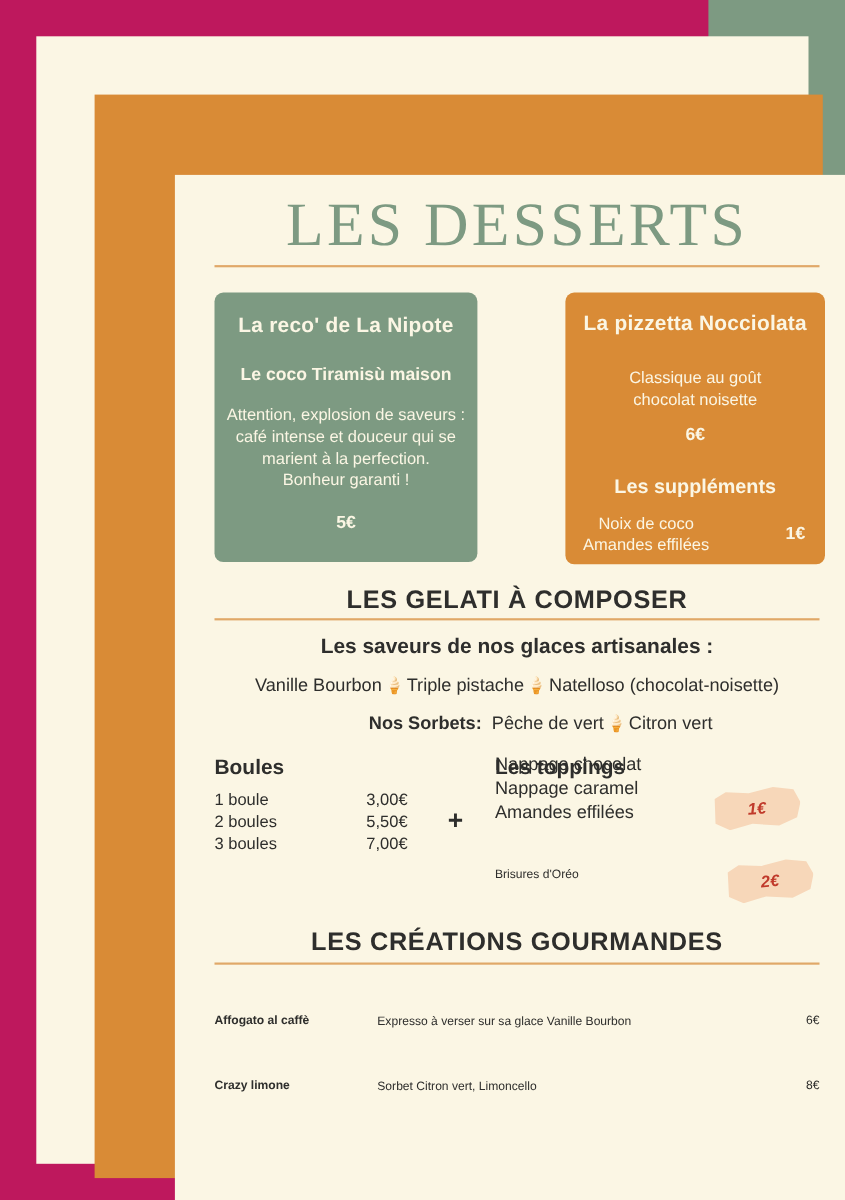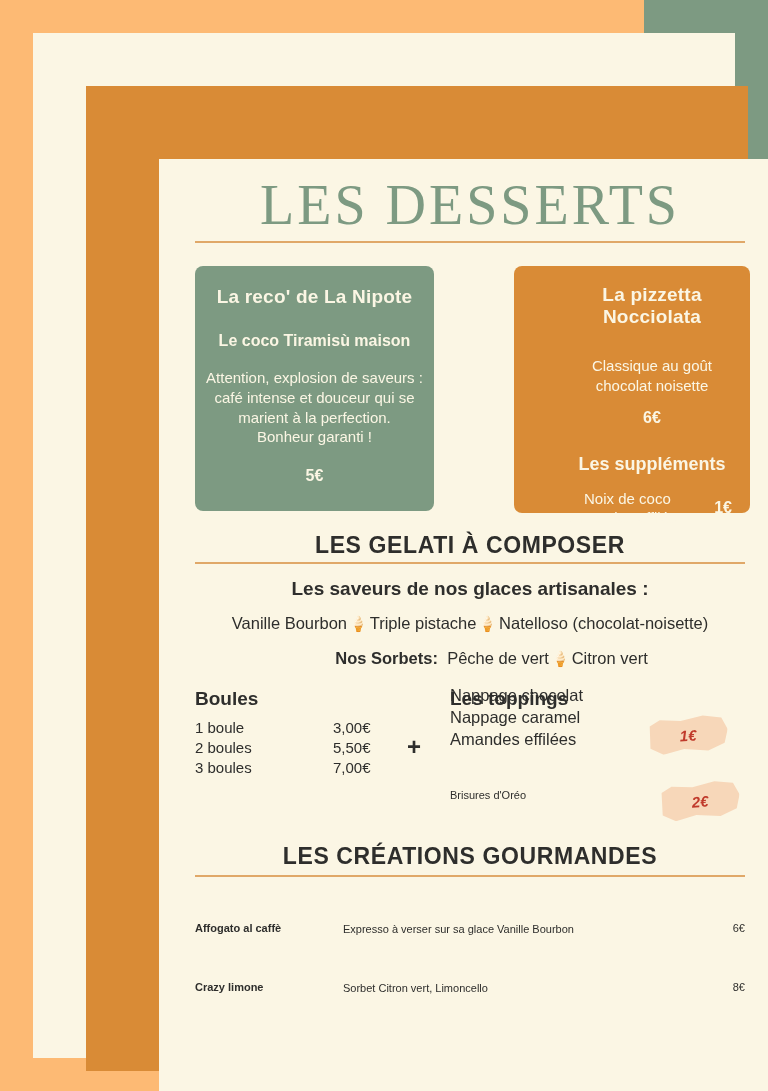--- a/index.html
+++ b/index.html
@@ -10,21 +10,21 @@
     background: #7d9a82;
     font-family: "Liberation Sans", sans-serif;
     overflow: hidden;
   }
 
   
   .frame-green {
     position: absolute;
     left: 0; top: 0;
     width: 644px; height: 1091px;
-    background: #fdba74;
+    background: #be185d;
   }
   .frame-cream-outer {
     position: absolute;
     left: 33px; top: 33px;
     width: 702px; height: 1025px;
     background: #fbf6e4;
   }
   .frame-orange {
     position: absolute;
     left: 53px; top: 53px;
@@ -70,21 +70,20 @@
   }
   .card-green {
     left: 36px; top: 107px;
     width: 239px; height: 245px;
     background: #7d9a82;
   }
   .card-orange {
     left: 355px; top: 107px;
     width: 236px; height: 247px;
     background: #d98b36;
-    padding-left: 40px;
   }
   .card-title {
     font-size: 19px;
     font-weight: bold;
     letter-spacing: .2px;
   }
   .card-green .card-title { margin-top: 20px; }
   .card-orange .card-title { margin-top: 18px; }
   .card-sub {
     font-size: 16px;

